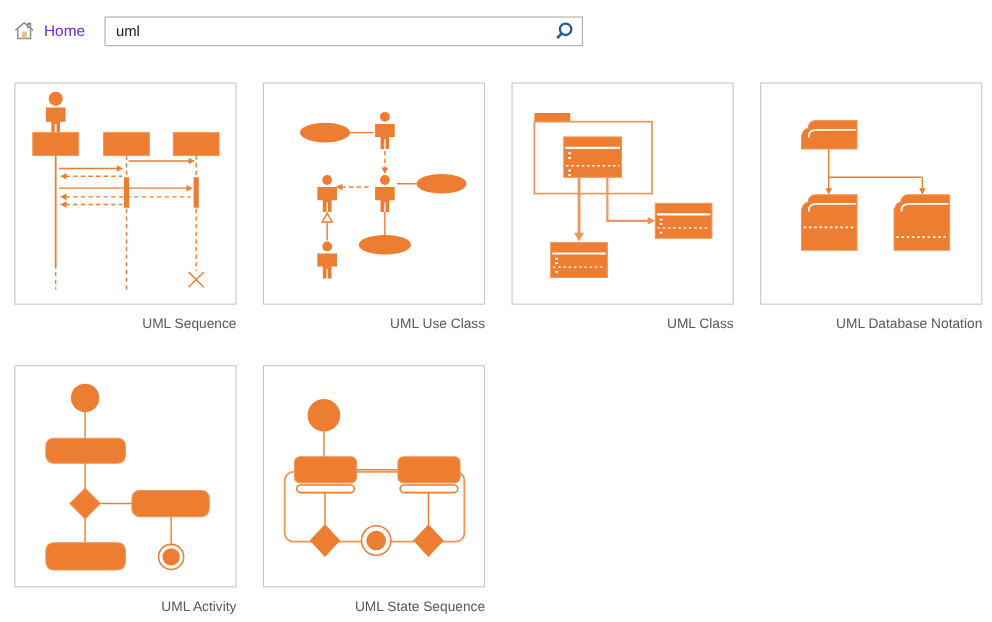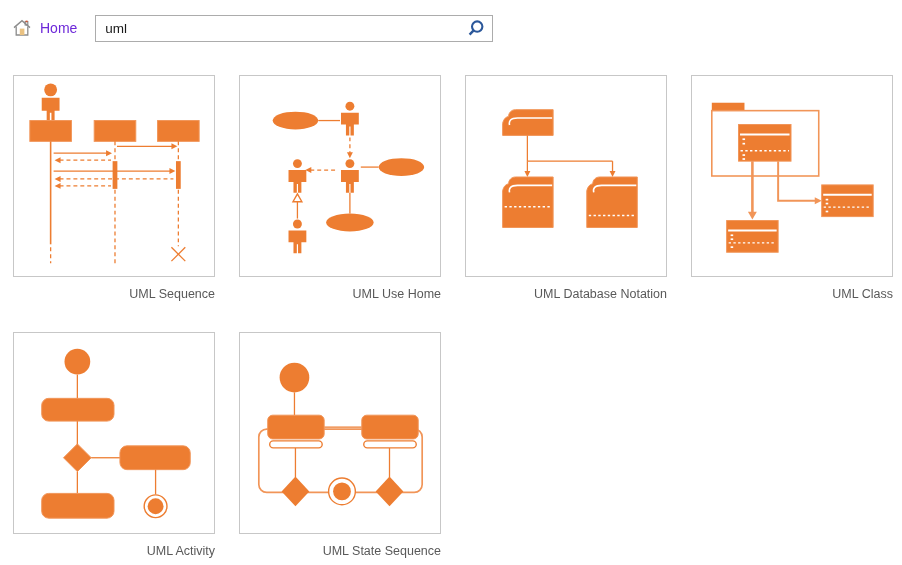--- a/index.html
+++ b/index.html
@@ -1,20 +1,20 @@
 <!DOCTYPE html>
 <html><head>
 <meta charset="utf-8">
 <style>
   html,body{margin:0;padding:0;background:#ffffff;width:902px;height:565px;
     font-family:"Liberation Sans","DejaVu Sans",sans-serif;overflow:hidden;}
   .topbar{display:flex;align-items:center;padding:14px 0 0 12px;height:28px;}
   .home-btn{display:flex;align-items:center;gap:8px;cursor:pointer;}
   .home-label{font-size:14px;color:#6d28d9;}
-  .searchbox{margin-left:18px;width:398px;height:27px;border:1px solid #ACACAC;
+  .searchbox{margin-left:18px;width:435px;height:27px;border:1px solid #ACACAC;
     box-sizing:border-box;display:flex;align-items:center;background:#fff;}
   .searchbox input{flex:1;border:none;outline:none;font-size:13.5px;color:#1a1a1a;
     padding:0 0 0 9px;font-family:"Liberation Sans","DejaVu Sans",sans-serif;background:transparent;}
   .search-btn{width:34px;height:100%;display:flex;align-items:center;justify-content:center;
     cursor:pointer;border:none;background:transparent;padding:0;}
   .grid{margin:33px 0 0 13px;display:grid;grid-template-columns:repeat(4,202px);
     column-gap:24px;row-gap:30px;}
   .cell{width:202px;text-align:right;}
   .thumb{width:202px;height:202px;border:1px solid #C7C7C7;box-sizing:border-box;
     background:#fff;cursor:pointer;}
@@ -119,47 +119,21 @@
         <polygon class="hollow" points="58,119 53.5,127 62.5,127"></polygon>
         <line class="lnt" x1="58" y1="127" x2="58" y2="144"></line>
         <g transform="translate(47,145)">
           <circle class="fn" cx="11" cy="4.5" r="4.5"></circle>
           <path class="fn" d="M2,11 h18 v12 h-5 v11 h-3.4 v-9 h-1.2 v9 h-3.4 v-11 h-5 z"></path>
         </g>
         <line class="lnt" x1="111" y1="118" x2="111" y2="139"></line>
         <ellipse class="fn" cx="111" cy="148" rx="24" ry="9"></ellipse>
       </svg>
     </div>
-    <div class="tlabel">UML Use Home</div>
-  </div>
-
-  <div class="cell">
-    <div class="thumb">
-      <svg viewBox="0 0 202 202">
-
-        <path class="f" d="M50,34 H88 V60 H37 V48 C38,43 41,41 43,41 C43,37 46,34 50,34 Z"></path>
-        <path class="w" stroke-width="1.6" d="M87,42.5 H52 C45,42.5 43,45.5 44,49.5"></path>
-
-        <line class="lnt" x1="62" y1="60" x2="62" y2="86"></line>
-        <line class="lnt" x1="62" y1="86" x2="148" y2="86"></line>
-        <line class="lnt" x1="62" y1="86" x2="62" y2="97"></line>
-        <polygon class="ah" points="62,102 59,96 65,96"></polygon>
-        <line class="lnt" x1="148" y1="86" x2="148" y2="97"></line>
-        <polygon class="ah" points="148,102 145,96 151,96"></polygon>
-
-        <path class="f" d="M50,102 H88 V153 H37 V116 C38,111 41,109 43,109 C43,105 46,102 50,102 Z"></path>
-        <path class="w" stroke-width="1.6" d="M87,110.5 H52 C45,110.5 43,113.5 44,117.5"></path>
-        <line class="wd" stroke-width="1.5" x1="39" y1="132" x2="86" y2="132"></line>
-
-        <path class="f" d="M135,102 H173 V153 H122 V116 C123,111 126,109 128,109 C128,105 131,102 135,102 Z"></path>
-        <path class="w" stroke-width="1.6" d="M172,110.5 H137 C130,110.5 128,113.5 129,117.5"></path>
-        <line class="wd" stroke-width="1.5" x1="124" y1="141" x2="171" y2="141"></line>
-      </svg>
-    </div>
-    <div class="tlabel">UML Database Notation</div>
+    <div class="tlabel">UML Use Class</div>
   </div>
 
   <div class="cell">
     <div class="thumb">
       <svg viewBox="0 0 202 202">
 
         <rect class="fn" x="20" y="27" width="33" height="8"></rect>
         <rect class="lt" stroke-width="1.6" x="20" y="35" width="108" height="66"></rect>
 
         <rect class="f" x="47" y="49" width="53" height="37"></rect>
@@ -184,20 +158,46 @@
 
         <rect class="f" x="35" y="146" width="52" height="32"></rect>
         <line class="w" stroke-width="2" x1="36.5" y1="156" x2="85.5" y2="156"></line>
         <rect fill="#fff" x="39" y="160" width="2.6" height="1.7"></rect>
         <rect fill="#fff" x="39" y="164" width="2.6" height="1.7"></rect>
         <line class="wd" stroke-width="1.3" x1="37" y1="168.5" x2="85" y2="168.5"></line>
         <rect fill="#fff" x="39" y="172" width="2.6" height="1.7"></rect>
       </svg>
     </div>
     <div class="tlabel">UML Class</div>
+  </div>
+
+  <div class="cell">
+    <div class="thumb">
+      <svg viewBox="0 0 202 202">
+
+        <path class="f" d="M50,34 H88 V60 H37 V48 C38,43 41,41 43,41 C43,37 46,34 50,34 Z"></path>
+        <path class="w" stroke-width="1.6" d="M87,42.5 H52 C45,42.5 43,45.5 44,49.5"></path>
+
+        <line class="lnt" x1="62" y1="60" x2="62" y2="86"></line>
+        <line class="lnt" x1="62" y1="86" x2="148" y2="86"></line>
+        <line class="lnt" x1="62" y1="86" x2="62" y2="97"></line>
+        <polygon class="ah" points="62,102 59,96 65,96"></polygon>
+        <line class="lnt" x1="148" y1="86" x2="148" y2="97"></line>
+        <polygon class="ah" points="148,102 145,96 151,96"></polygon>
+
+        <path class="f" d="M50,102 H88 V153 H37 V116 C38,111 41,109 43,109 C43,105 46,102 50,102 Z"></path>
+        <path class="w" stroke-width="1.6" d="M87,110.5 H52 C45,110.5 43,113.5 44,117.5"></path>
+        <line class="wd" stroke-width="1.5" x1="39" y1="132" x2="86" y2="132"></line>
+
+        <path class="f" d="M135,102 H173 V153 H122 V116 C123,111 126,109 128,109 C128,105 131,102 135,102 Z"></path>
+        <path class="w" stroke-width="1.6" d="M172,110.5 H137 C130,110.5 128,113.5 129,117.5"></path>
+        <line class="wd" stroke-width="1.5" x1="124" y1="141" x2="171" y2="141"></line>
+      </svg>
+    </div>
+    <div class="tlabel">UML Database Notation</div>
   </div>
 
   <div class="cell">
     <div class="thumb">
       <svg viewBox="0 0 202 202">
         <circle class="fn" cx="64" cy="29" r="13"></circle>
         <line class="lnt" x1="64" y1="42" x2="64" y2="66"></line>
         <rect class="f" x="28" y="66" width="73" height="23" rx="7"></rect>
         <line class="lnt" x1="64" y1="89" x2="64" y2="113"></line>
         <polygon class="f" points="64,112 78,126 64,140 50,126"></polygon>

